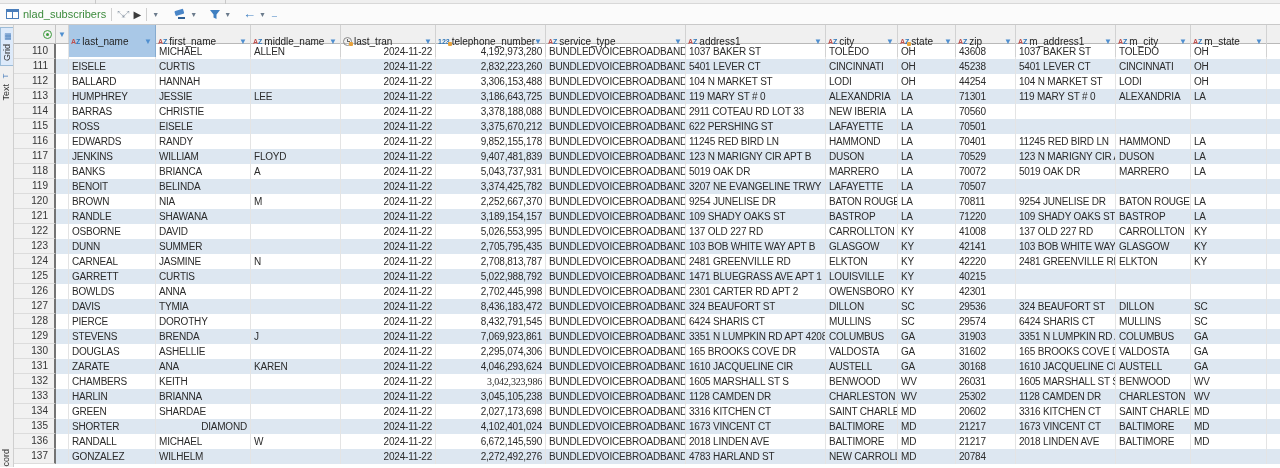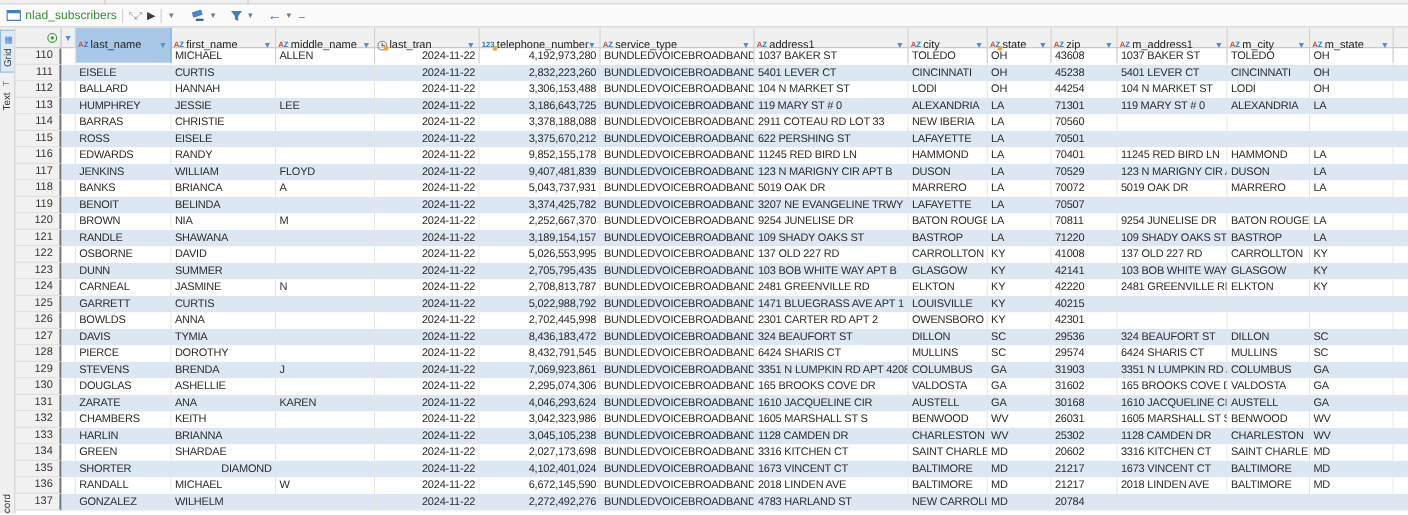--- a/index.html
+++ b/index.html
@@ -596,21 +596,21 @@
           <div class="c" style="width: 76px;">GA</div>
           <div class="c" style="width: 13px; border-right: none;"></div>
         </div>
         <div class="r">
           <div class="rn">132</div>
           <div class="gutter"></div>
           <div class="c" style="width: 87px;">CHAMBERS</div>
           <div class="c" style="width: 95px;">KEITH</div>
           <div class="c" style="width: 90px;"></div>
           <div class="c right" style="width: 95px;">2024-11-22</div>
-          <div class="c right" style="width: 110px;">3,042,323,986</div>
+          <div class="c right" style="width: 110px; font-family: Liberation Serif, serif;">3,042,323,986</div>
           <div class="c" style="width: 140px;">BUNDLEDVOICEBROADBAND</div>
           <div class="c" style="width: 140px;">1605 MARSHALL ST S</div>
           <div class="c" style="width: 72px;">BENWOOD</div>
           <div class="c" style="width: 58px;">WV</div>
           <div class="c" style="width: 60px;">26031</div>
           <div class="c" style="width: 100px;">1605 MARSHALL ST S</div>
           <div class="c" style="width: 75px;">BENWOOD</div>
           <div class="c" style="width: 76px;">WV</div>
           <div class="c" style="width: 13px; border-right: none;"></div>
         </div>

